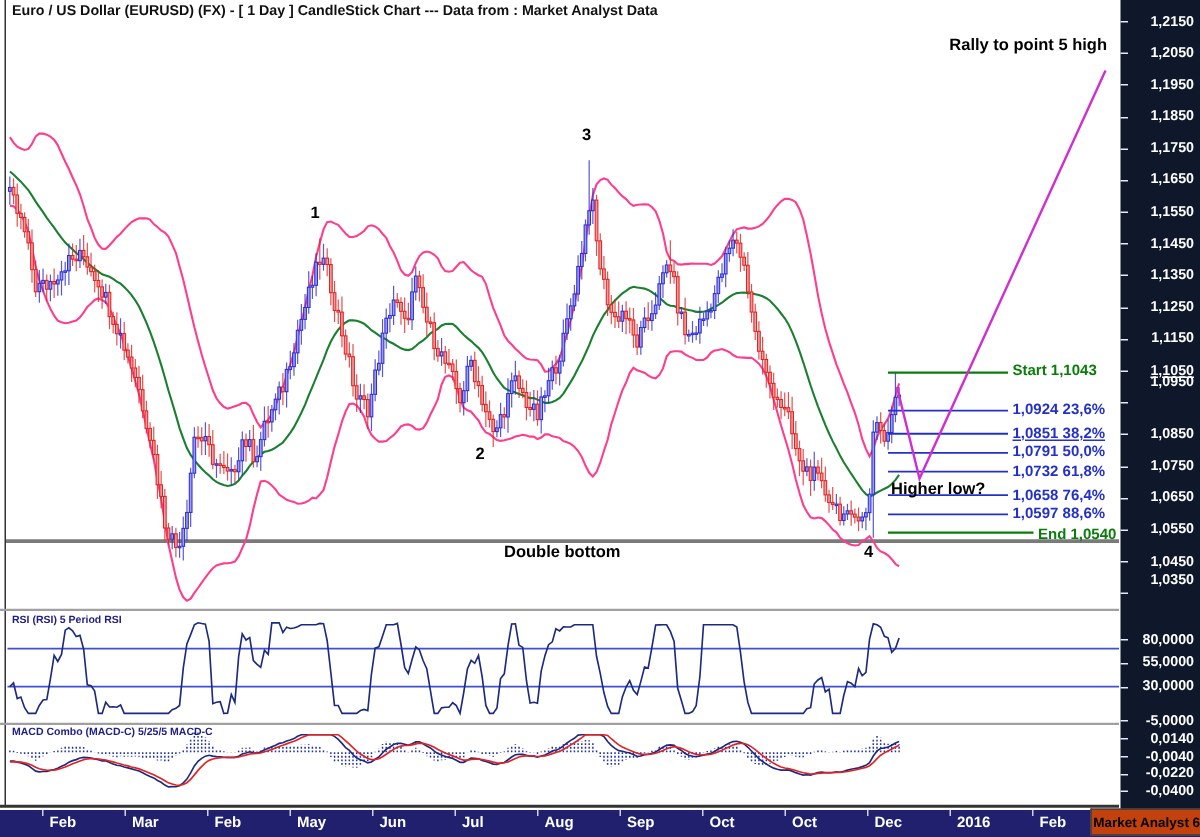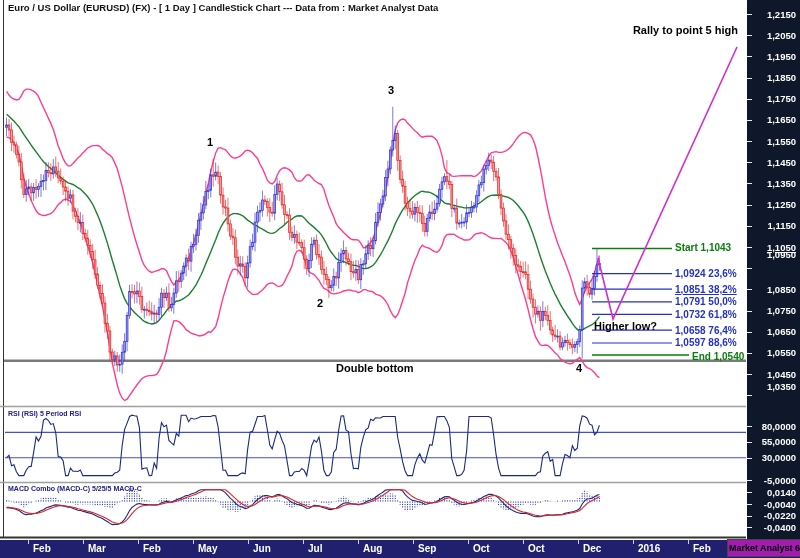--- a/index.html
+++ b/index.html
@@ -12,21 +12,21 @@
   .axis-panel{position:absolute;left:747px;top:0;width:53px;height:540px;background:#0f172a;}
   .bottom-bar{position:absolute;left:0;top:540px;width:800px;height:18px;background:#20206e;}
   .ax-lab{position:absolute;right:4px;font-size:9.5px;font-weight:bold;color:#ffffff;}
   .ax-tick{position:absolute;left:0;width:5px;height:1px;background:#e8e8ff;}
   .month-lab{position:absolute;top:3px;font-size:10px;font-weight:bold;color:#ffffff;}
   .month-tick{position:absolute;top:0;width:1px;height:4px;background:#cfcfef;}
   .anno{font-size:11px;font-weight:bold;color:#000;}
   .fib-lab{position:absolute;font-size:10px;font-weight:bold;color:#2431c8;}
   .fib-green{color:#0a7d0a;}
   .panel-lab{font-size:7px;font-weight:bold;color:#20208a;letter-spacing:0;}
-  .vendor{position:absolute;left:727px;top:539px;width:73px;height:16px;background:#a21caf;
+  .vendor{position:absolute;left:727px;top:539px;width:73px;height:16px;background:#c2410c;
           border:1px solid #444;border-right:none;font-size:9px;font-weight:bold;color:#000;
           display:flex;align-items:center;justify-content:center;}
   .wave{position:absolute;font-size:11px;font-weight:bold;color:#000;}
   .rally{width:118px;text-align:right;}
 </style>
 </head>
 <body>
 
 <div id="stage">
   <svg id="chart-svg" width="800" height="558">

